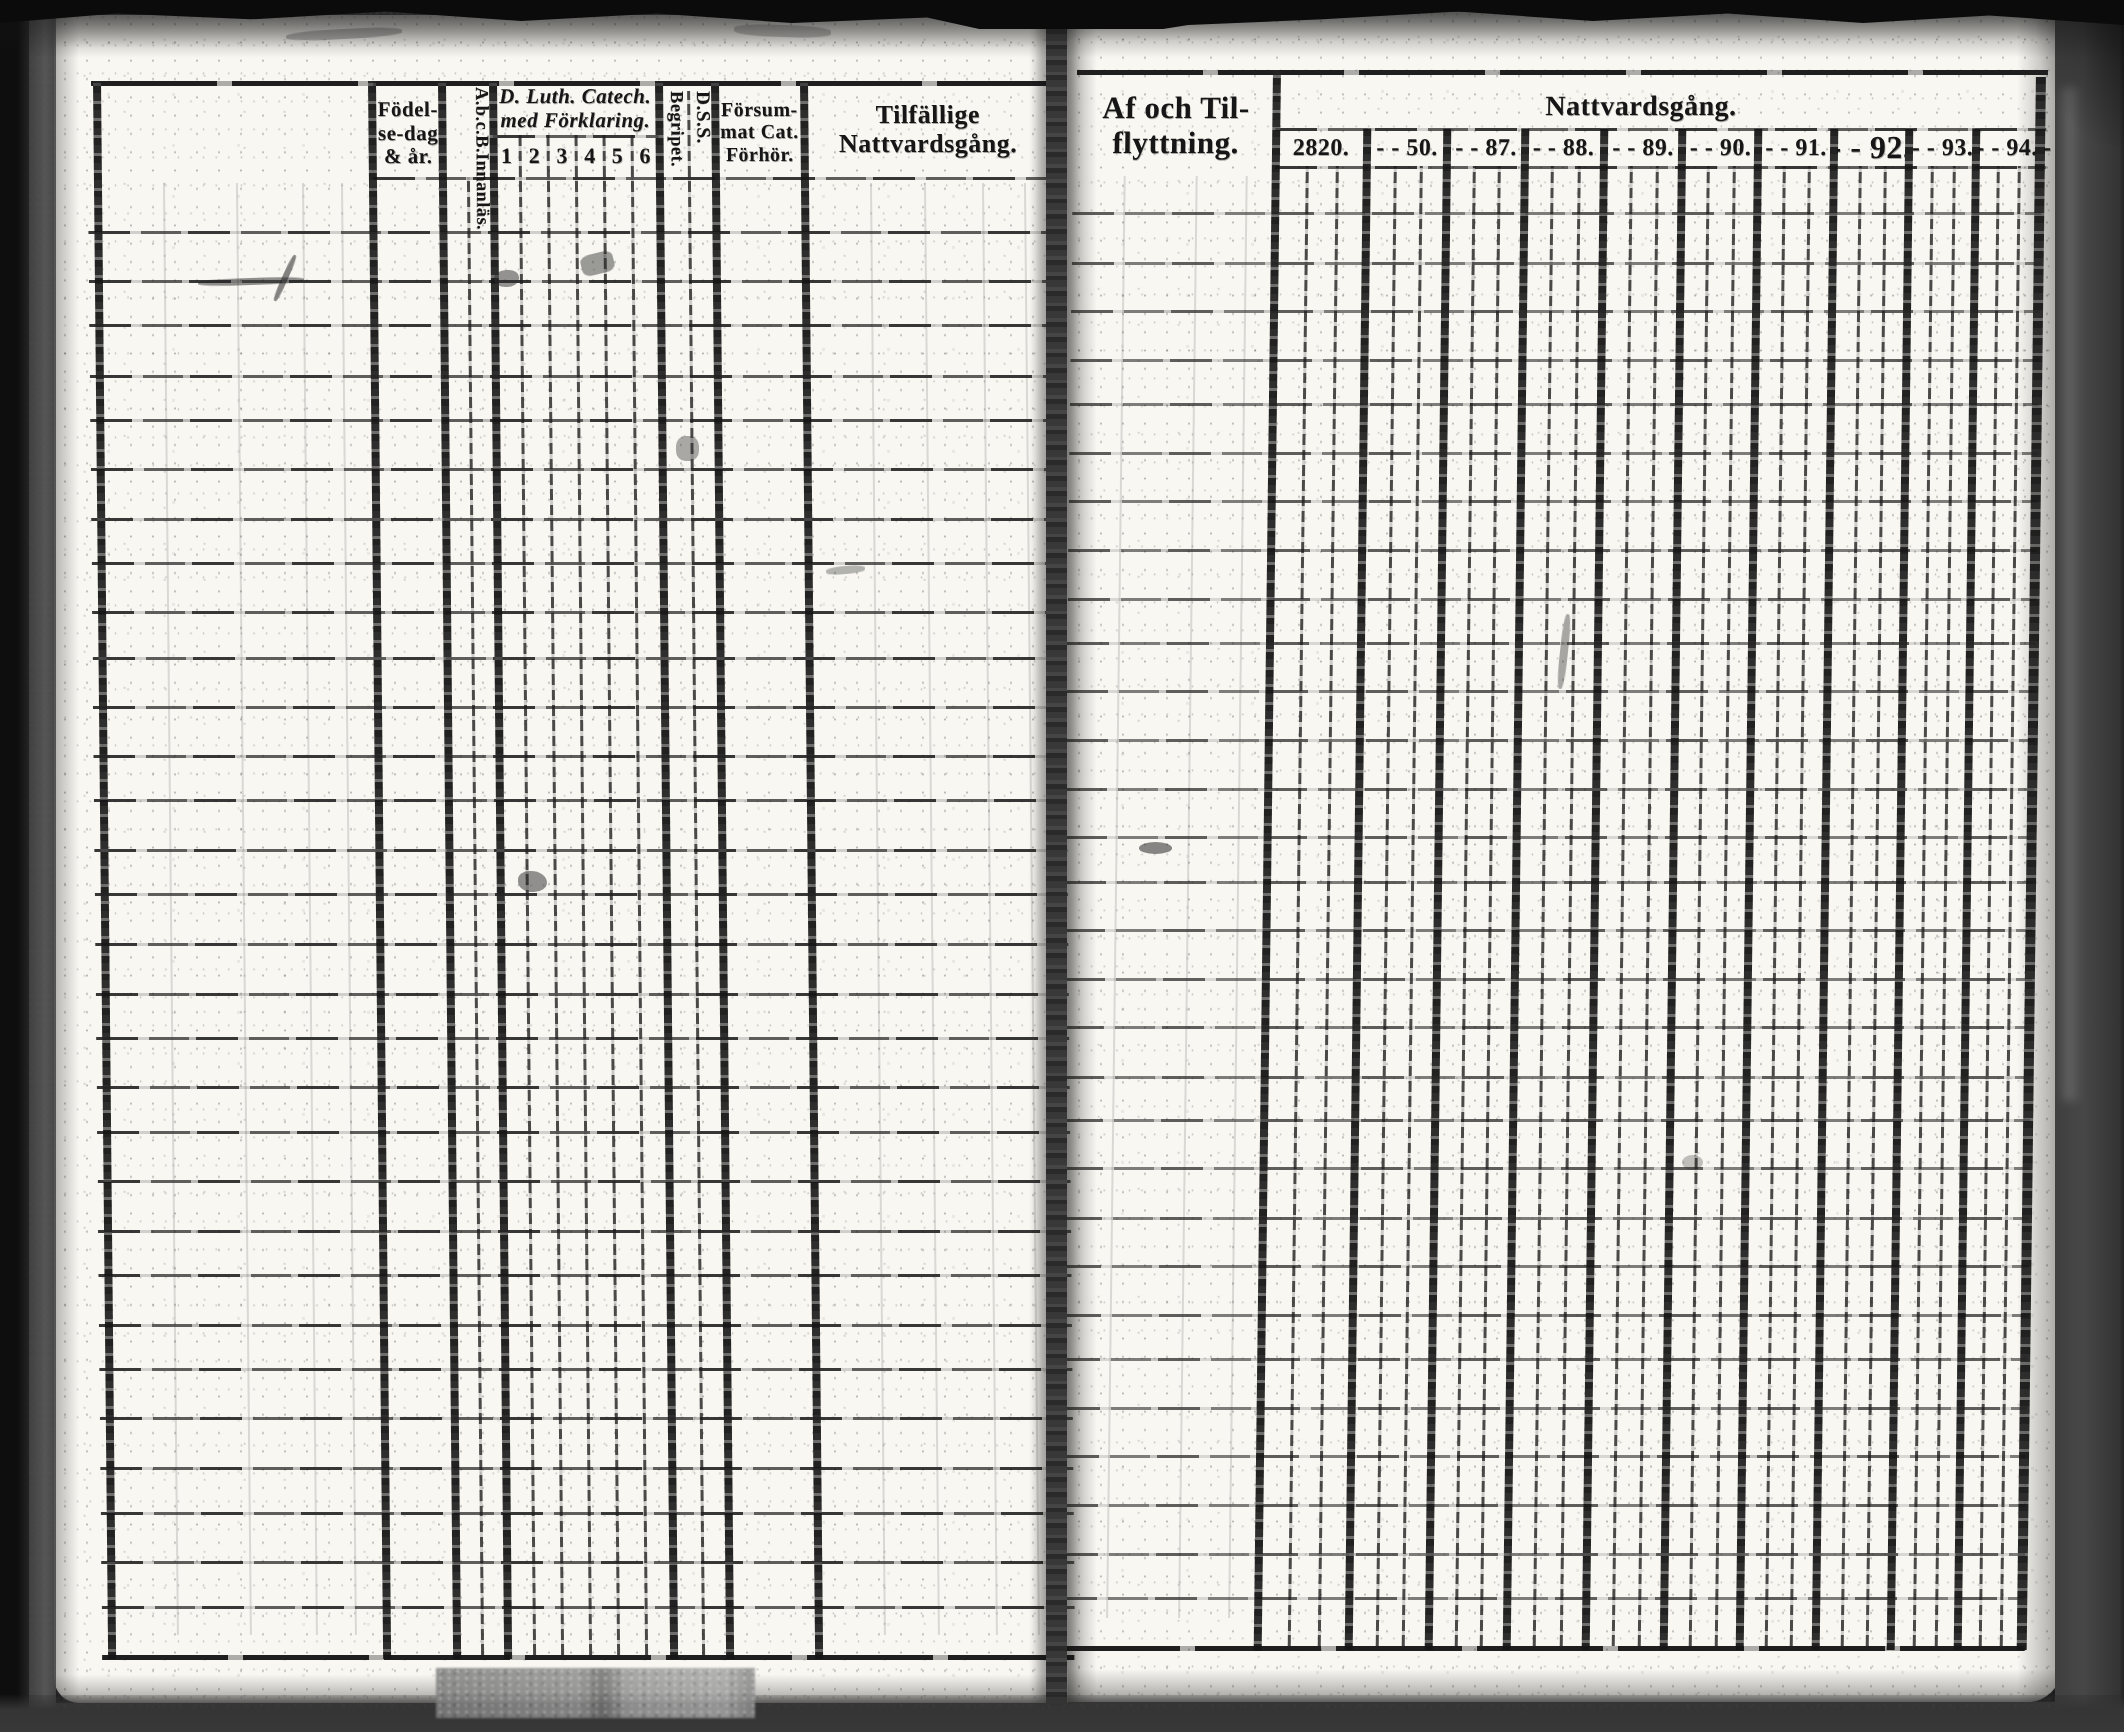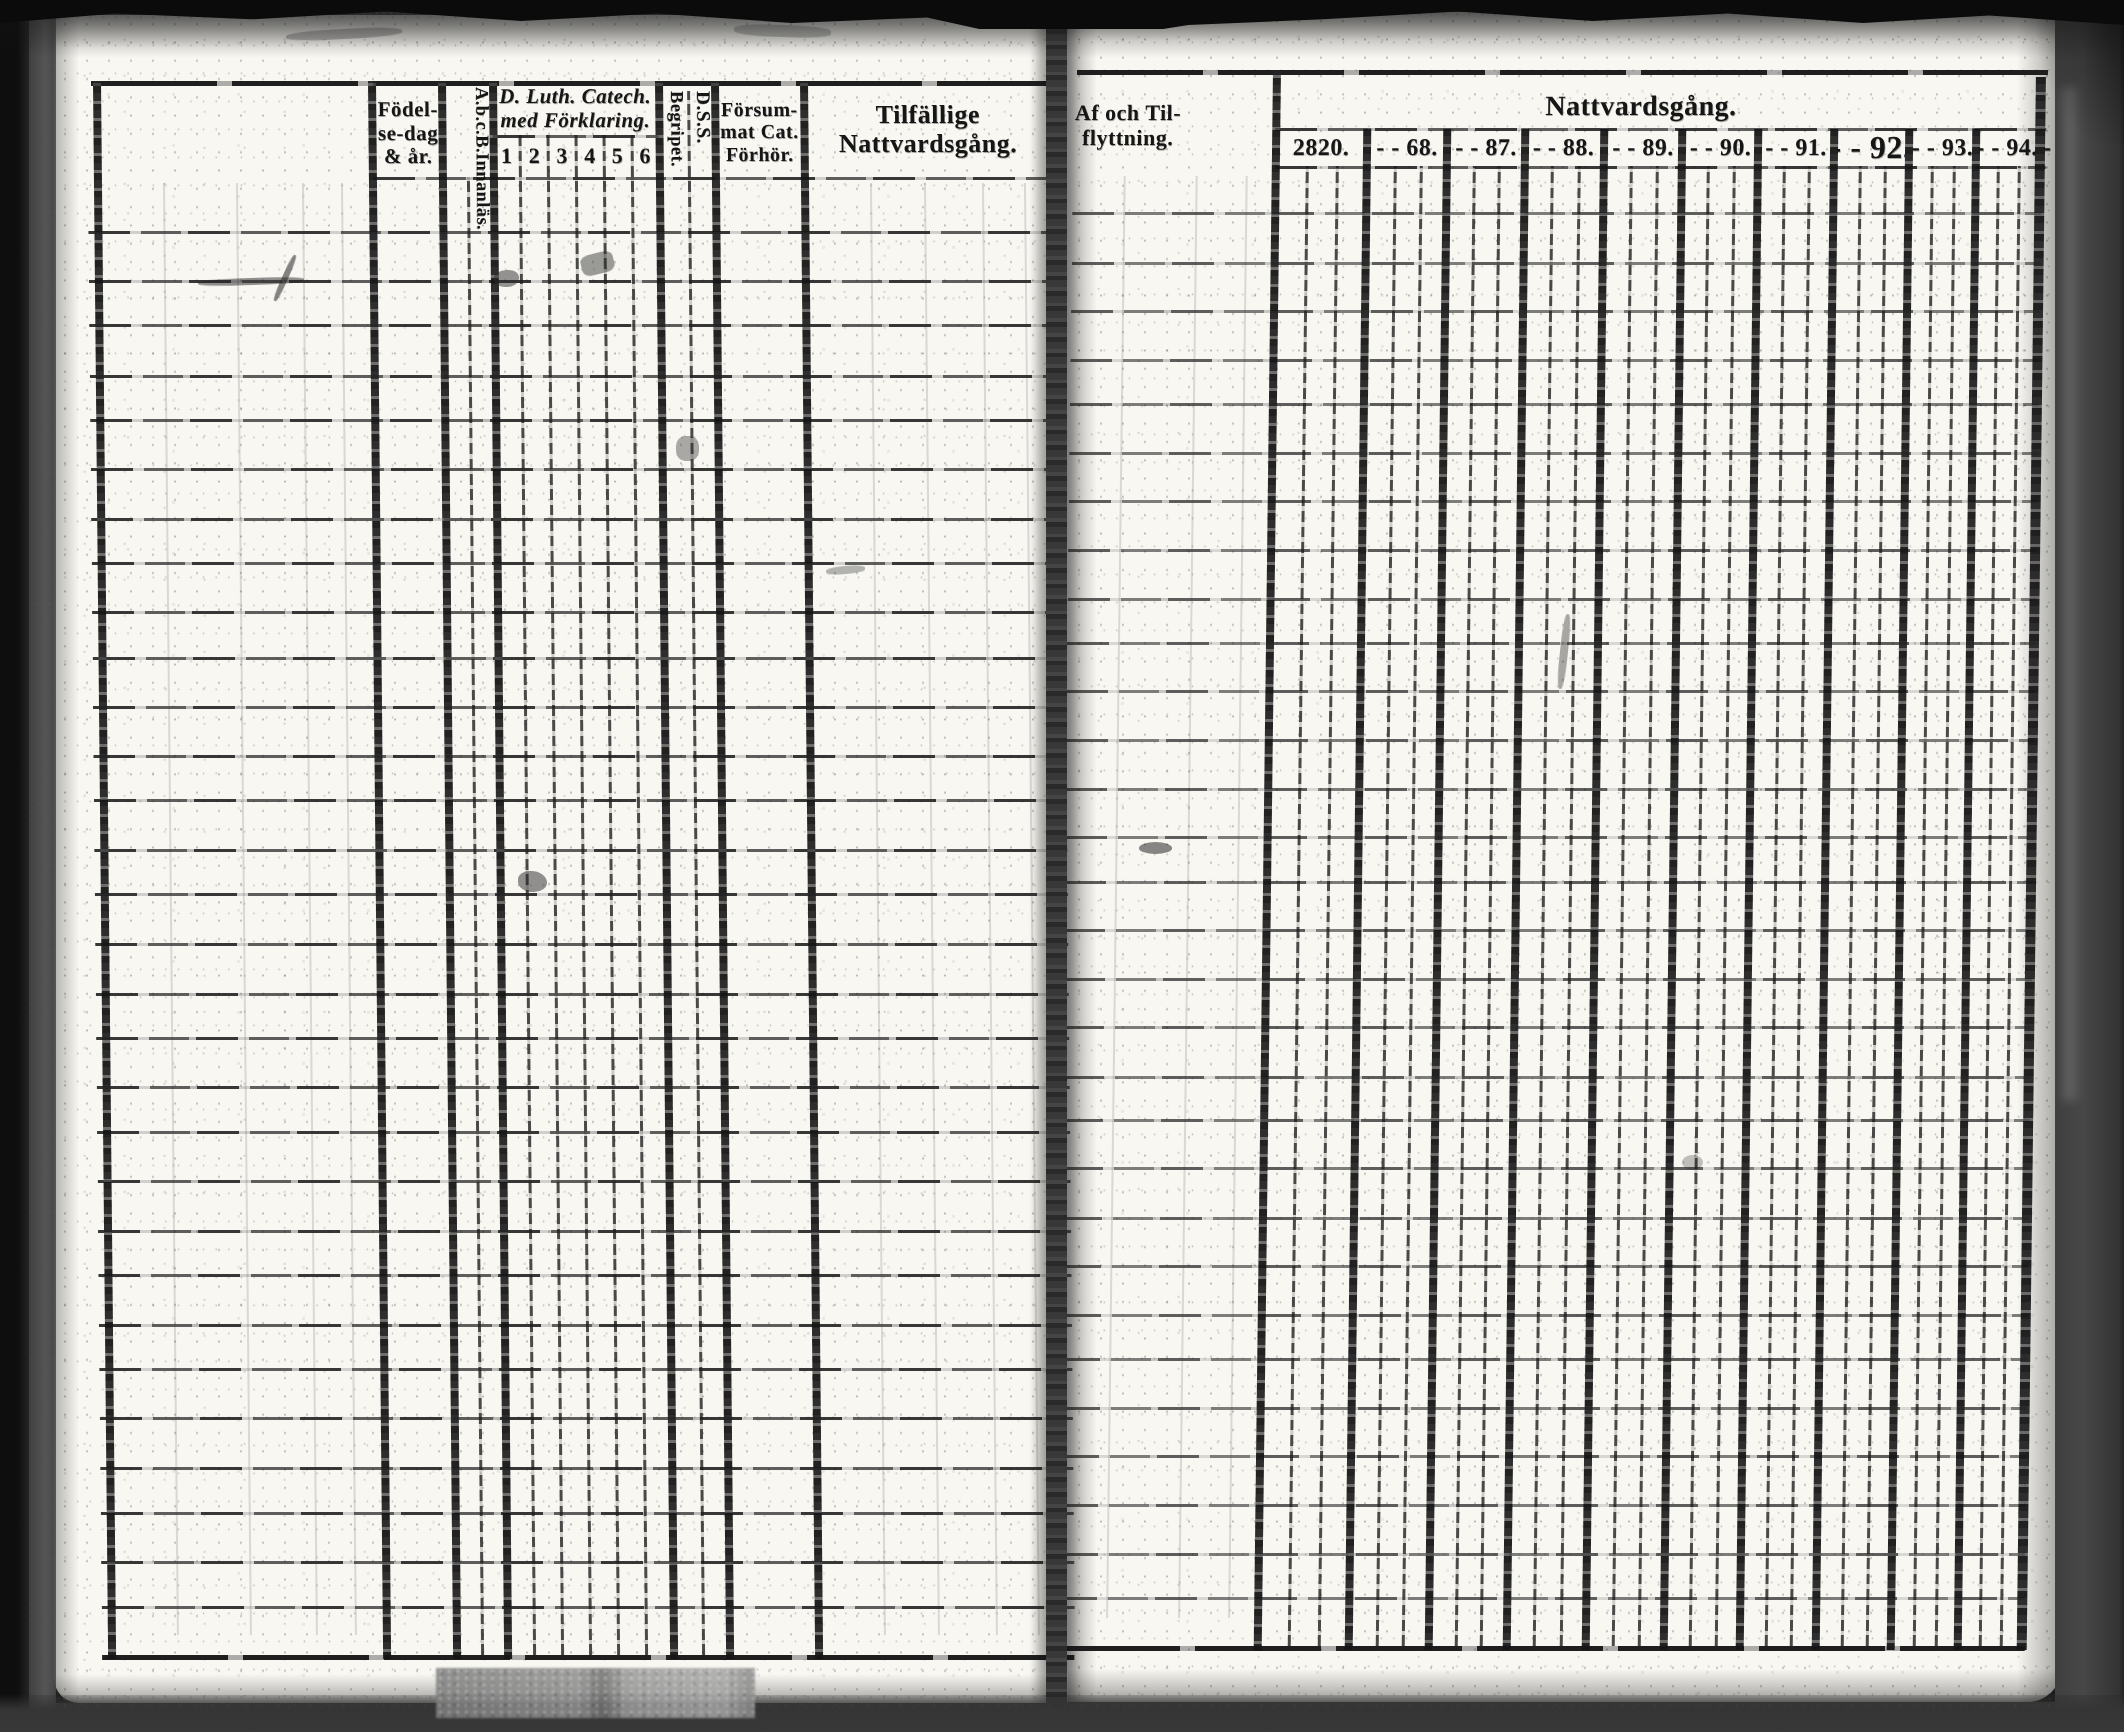--- a/index.html
+++ b/index.html
@@ -289,32 +289,32 @@
         <div class="vline vline-thin" style="left:1885px;top:166px;height:1480px;"></div>
         <div class="vline vline-thin" style="left:1932px;top:166px;height:1480px;"></div>
         <div class="vline vline-thin" style="left:1954px;top:166px;height:1480px;"></div>
         <div class="vline vline-thin" style="left:1998px;top:166px;height:1480px;"></div>
         <div class="vline vline-thin" style="left:2019px;top:166px;height:1480px;"></div>
         <div class="vline vline-ghost" style="left:1125px;top:176px;height:1442px;"></div>
         <div class="vline vline-ghost" style="left:1197px;top:176px;height:1442px;"></div>
         <div class="vline vline-ghost" style="left:1247px;top:176px;height:1442px;"></div>
       </div>
 
-    <div class="hdr" style="left:1031px; top:87px; width:195px; height:77px; font-size:22px;justify-content:center;">
+    <div class="hdr" style="left:1079px; top:87px; width:195px; height:77px; font-size:31px;justify-content:center;">
       <div>Af och Til-</div>
       <div>flyttning.</div>
     </div>
 
     <div class="hdr" style="left:1371px; top:85px; width:541px; height:41px; font-size:28px;">
       <div>Nattvardsgång.</div>
     </div>
 
     <div id="yearRow">
         <div class="hdr" style="left:1280px;top:131px;width:84px;height:33px;font-size:24px;overflow:hidden;white-space:nowrap;">2820.</div>
-        <div class="hdr" style="left:1372px;top:131px;width:72px;height:33px;font-size:24px;overflow:hidden;white-space:nowrap;">- - 68.</div>
+        <div class="hdr" style="left:1372px;top:131px;width:72px;height:33px;font-size:24px;overflow:hidden;white-space:nowrap;">- - 50.</div>
         <div class="hdr" style="left:1452px;top:131px;width:70px;height:33px;font-size:24px;overflow:hidden;white-space:nowrap;text-align:center;">- - 87.</div>
         <div class="hdr" style="left:1529px;top:131px;width:71px;height:33px;font-size:24px;overflow:hidden;white-space:nowrap;">- - 88.</div>
         <div class="hdr" style="left:1609px;top:131px;width:70px;height:33px;font-size:24px;overflow:hidden;white-space:nowrap;">- - 89.</div>
         <div class="hdr" style="left:1687px;top:131px;width:69px;height:33px;font-size:24px;overflow:hidden;white-space:nowrap;">- - 90.</div>
         <div class="hdr" style="left:1763px;top:131px;width:68px;height:33px;font-size:24px;overflow:hidden;white-space:nowrap;">- - 91.</div>
         <div class="hdr" style="left:1838px;top:131px;width:68px;height:33px;font-size:32px;overflow:hidden;white-space:nowrap;">- - 92.</div>
         <div class="hdr" style="left:1914px;top:131px;width:59px;height:33px;font-size:24px;overflow:hidden;white-space:nowrap;">- - 93.</div>
         <div class="hdr" style="left:1980px;top:131px;width:56px;height:33px;font-size:24px;overflow:hidden;white-space:nowrap;">- - 94.</div>
         <div class="hdr" style="left:2044px;top:131px;width:-1px;height:33px;font-size:24px;overflow:hidden;white-space:nowrap;">- - 95.</div>
       </div>

